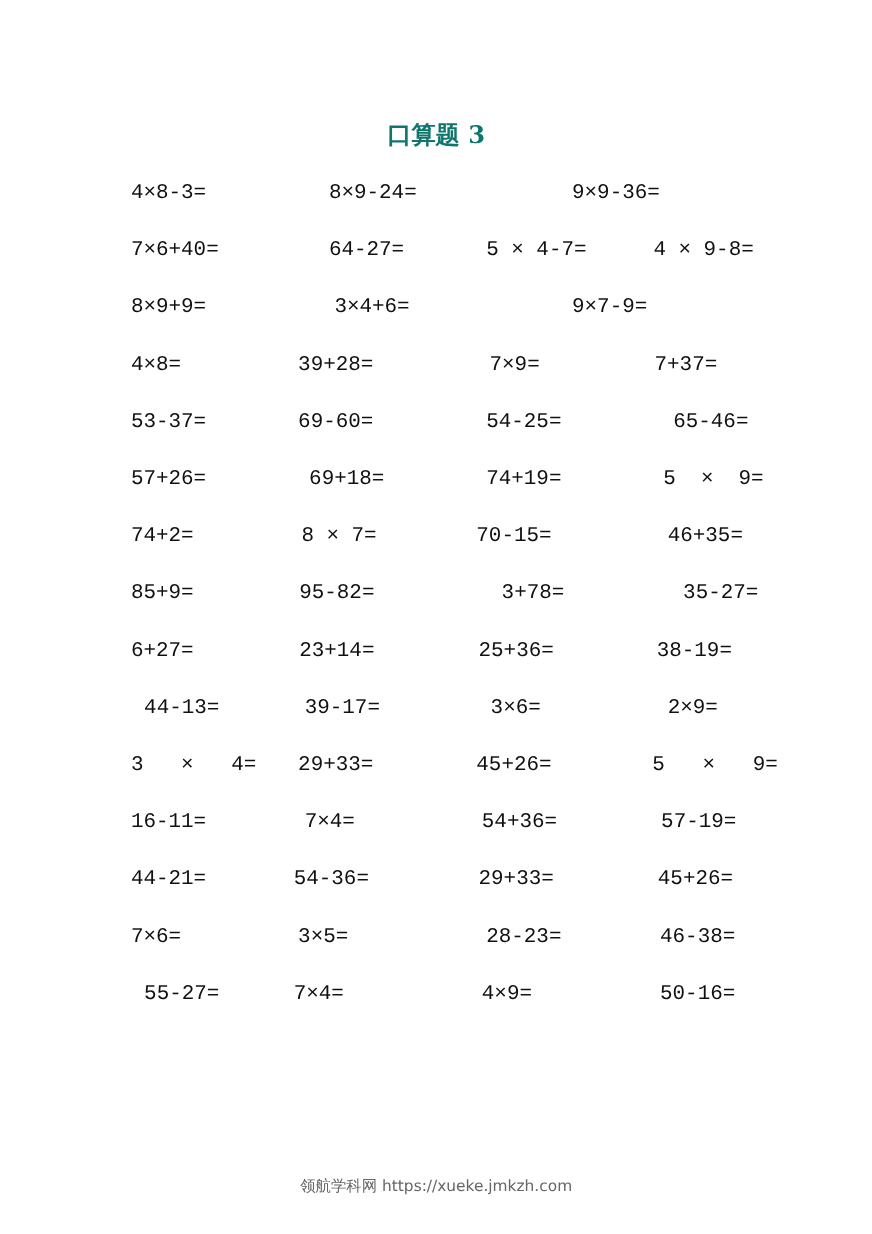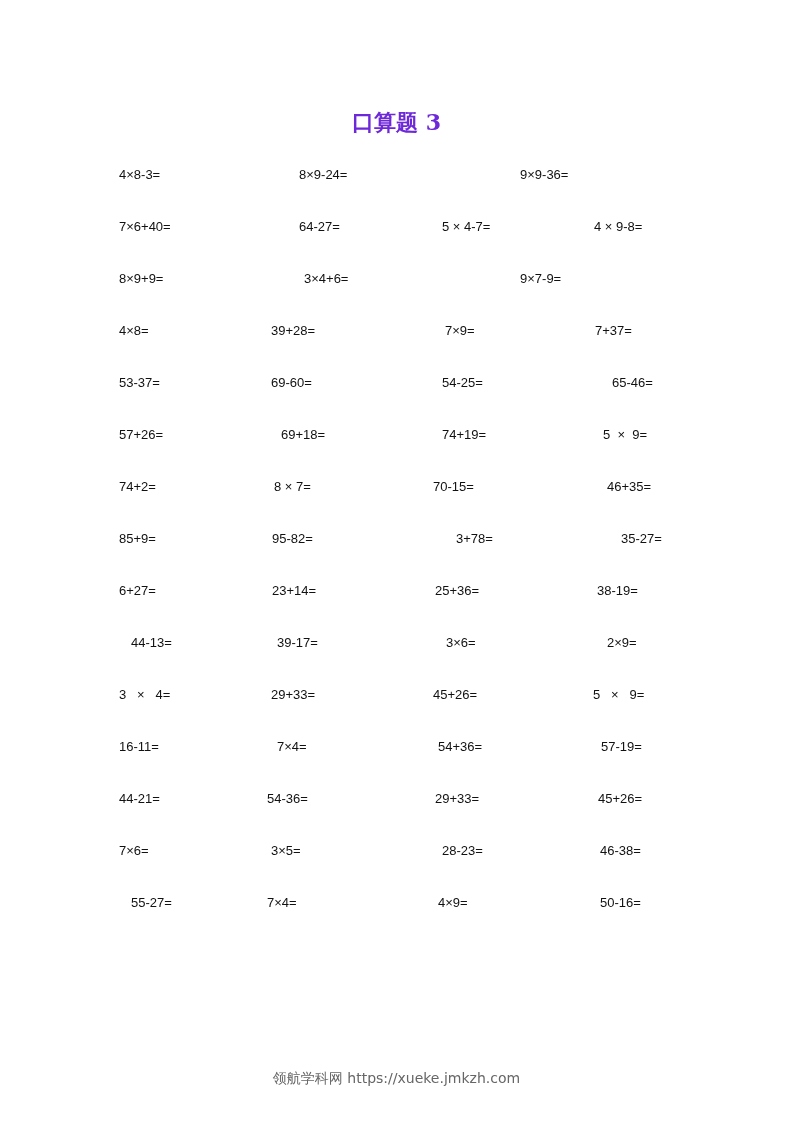--- a/index.html
+++ b/index.html
@@ -1,23 +1,23 @@
 <!DOCTYPE html>
 <html><head>
 <meta charset="utf-8">
 <style>
   html, body { margin:0; padding:0; background:#ffffff; }
   body { width:793px; height:1122px; position:relative; overflow:hidden; }
   .page { position:absolute; left:0; top:0; width:793px; height:1122px; background:#fff; }
   .title {
     position:absolute; left:0; width:793px; top:108px; text-align:center;
-    font-family:"DejaVu Serif", serif; font-weight:bold; font-size:22px; color:#6d28d9;
+    font-family:"DejaVu Serif", serif; font-weight:bold; font-size:22px; color:#0f766e;
   }
   .item {
-    position:absolute; font-family:Liberation Sans, sans-serif; font-size:13px;
+    position:absolute; font-family:Liberation Mono, monospace; font-size:19px;
     color:#111; white-space:pre; line-height:22px;
   }
   .footer {
     position:absolute; left:0; width:793px; top:1070px; text-align:center;
     font-family:"DejaVu Sans", sans-serif; font-size:14px; color:#666;
   }
 </style>
 </head>
 <body>
 

